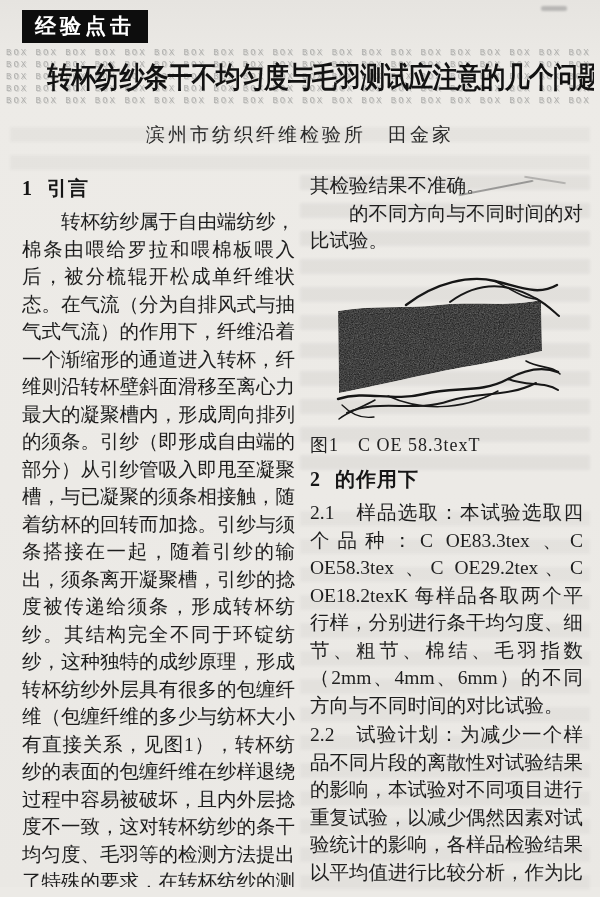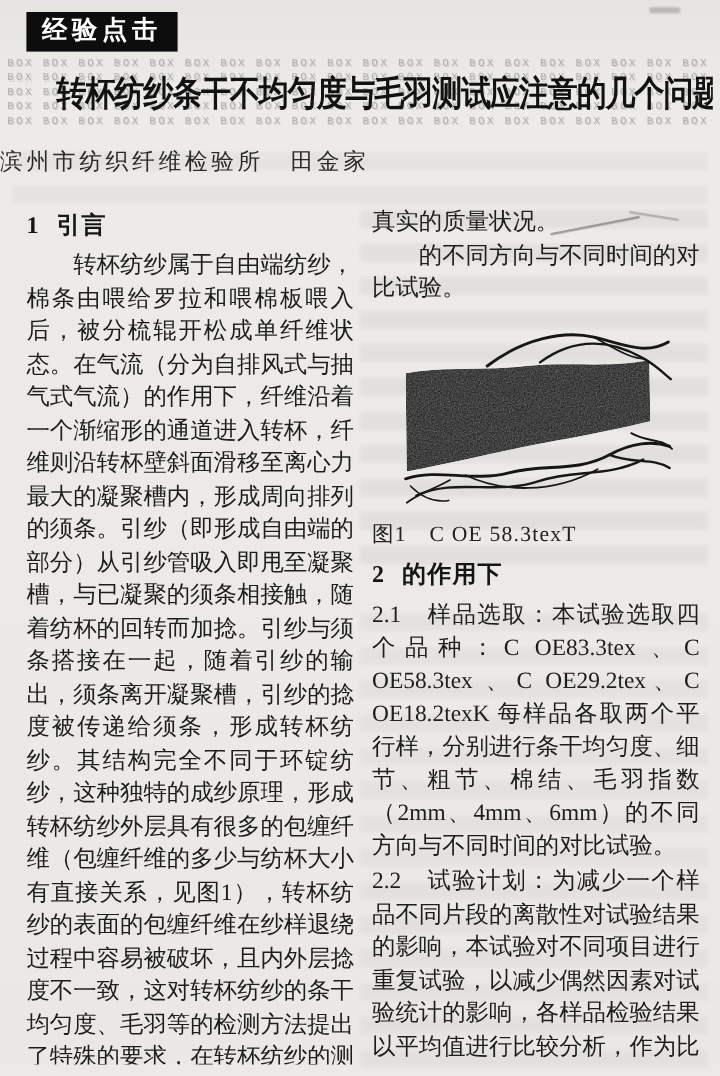--- a/index.html
+++ b/index.html
@@ -37,21 +37,21 @@
   }
   .title{
     position:absolute;left:0;top:50%;width:100%;margin:0;
     text-align:center;white-space:nowrap;
     transform:translateY(-52%) scaleX(0.86);
     font-size:29px;font-weight:bold;letter-spacing:-1px;color:#121212;
   }
   
   .author{
     position:absolute;top:122px;left:0;width:100%;
-    text-align:left;font-size:19px;letter-spacing:3px;color:#2a2a2a;
+    text-align:center;font-size:19px;letter-spacing:3px;color:#2a2a2a;
   }
   
   .columns{
     position:absolute;left:22px;top:172px;bottom:0;
     display:flex;gap:15px;overflow:hidden;
   }
   .col{
     width:273px;flex:0 0 273px;
     font-size:19.5px;line-height:27.5px;
     text-align:justify;
@@ -99,21 +99,21 @@
   <div class="author">滨州市纺织纤维检验所　田金家</div>
 
   <div class="columns">
 
     <div class="col">
       <h2 class="sec"><span class="num">1</span><span>引言</span></h2>
       <p class="indent">转杯纺纱属于自由端纺纱，棉条由喂给罗拉和喂棉板喂入后，被分梳辊开松成单纤维状态。在气流（分为自排风式与抽气式气流）的作用下，纤维沿着一个渐缩形的通道进入转杯，纤维则沿转杯壁斜面滑移至离心力最大的凝聚槽内，形成周向排列的须条。引纱（即形成自由端的部分）从引纱管吸入即甩至凝聚槽，与已凝聚的须条相接触，随着纺杯的回转而加捻。引纱与须条搭接在一起，随着引纱的输出，须条离开凝聚槽，引纱的捻度被传递给须条，形成转杯纺纱。其结构完全不同于环锭纺纱，这种独特的成纱原理，形成转杯纺纱外层具有很多的包缠纤维（包缠纤维的多少与纺杯大小有直接关系，见图1），转杯纺纱的表面的包缠纤维在纱样退绕过程中容易被破坏，且内外层捻度不一致，这对转杯纺纱的条干均匀度、毛羽等的检测方法提出了特殊的要求，在转杯纺纱的测试中不注意这些问题进行正确处理，其检验结果不准确，就难以准确地反映转杯纺纱的</p>
     </div>
 
     <div class="col">
-      <p>真实的质量状况。</p>
+      <p>其检验结果不准确。</p>
       <p class="indent">的不同方向与不同时间的对比试验。</p>
 
       <figure>
         <svg width="230" height="152" viewBox="0 0 230 152" aria-hidden="true">
           <defs>
             <clipPath id="bandclip">
               <path d="M6,40 C40,34 72,38 106,34 C142,30 176,36 209,29 L210,80 C188,85 162,91 132,96 C98,102 58,112 7,122 Z"></path>
             </clipPath>
             <filter id="grain" x="0" y="0" width="100%" height="100%">
               <feTurbulence type="fractalNoise" baseFrequency="0.8" numOctaves="2" stitchTiles="stitch"></feTurbulence>

